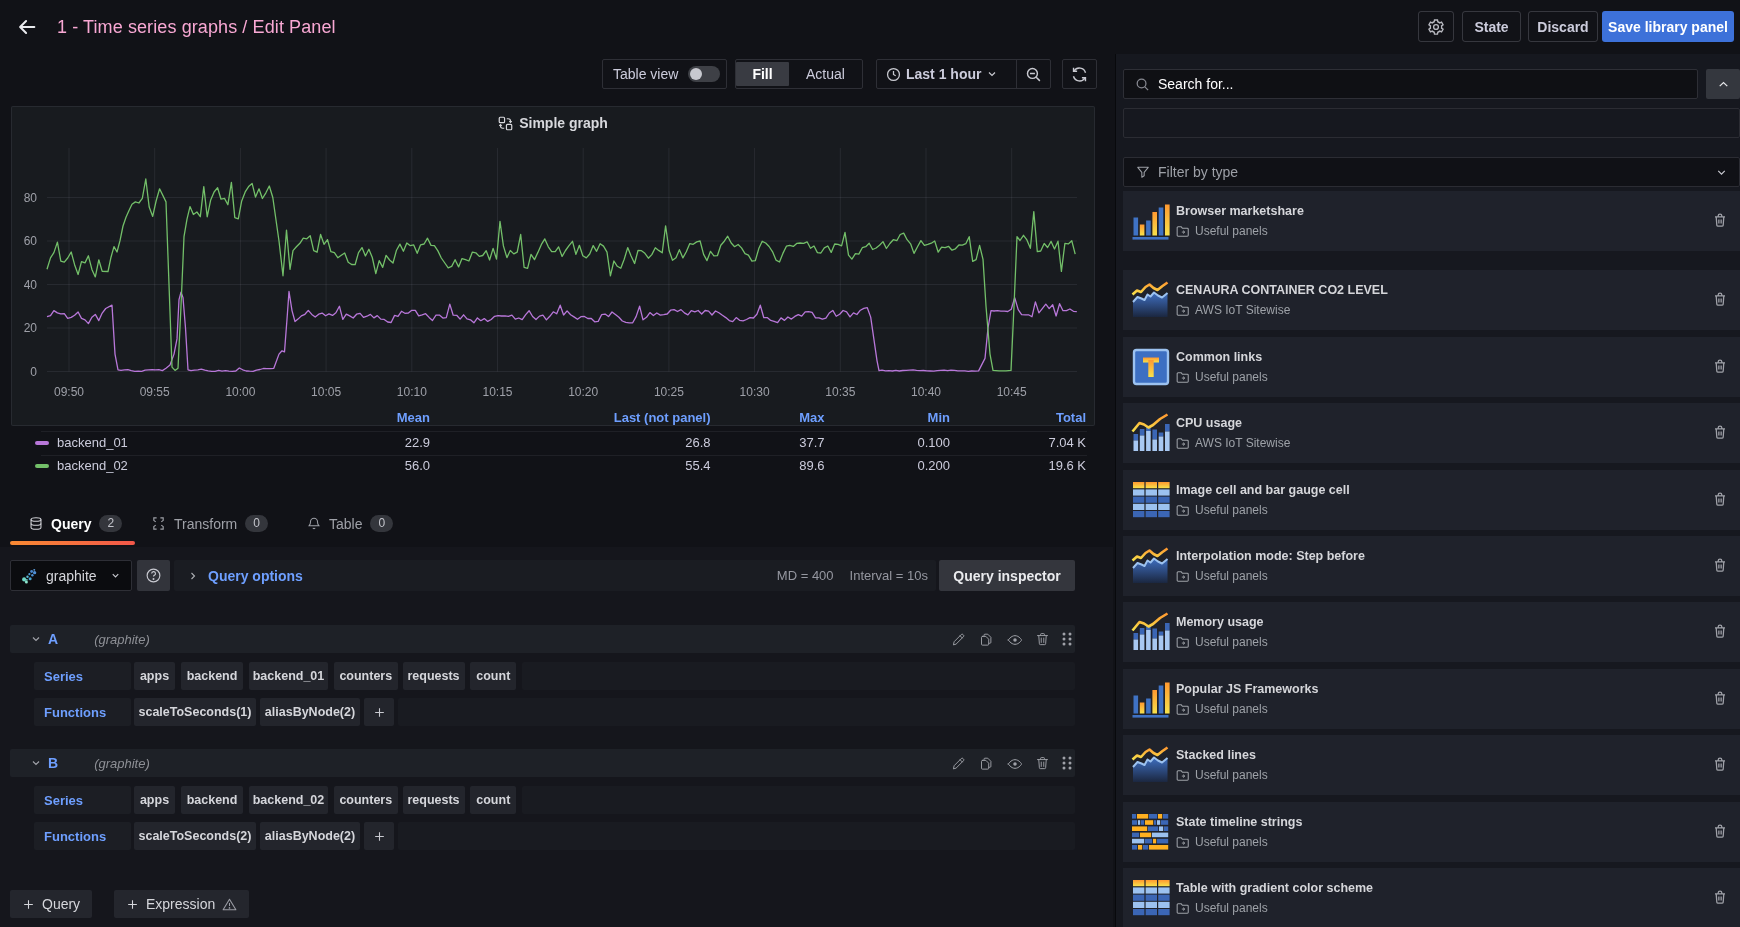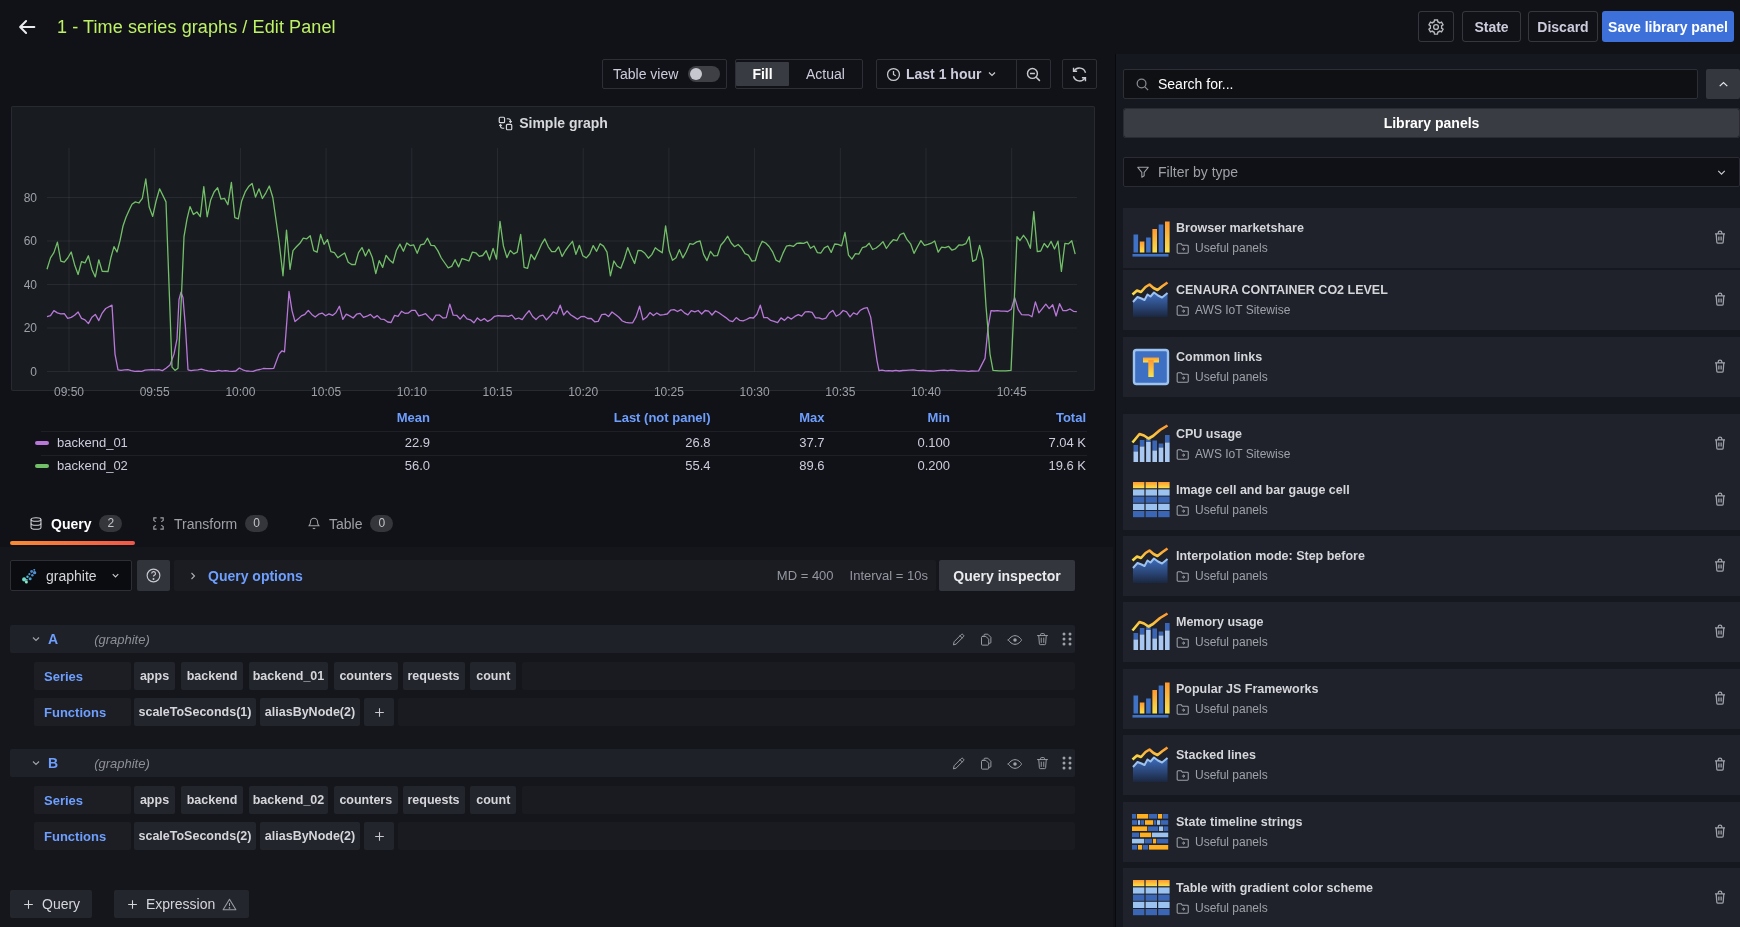--- a/index.html
+++ b/index.html
@@ -1,31 +1,31 @@
 <!DOCTYPE html>
 <html><head>
 <meta charset="utf-8">
 <style>
 * { margin:0; padding:0; box-sizing:border-box; }
 html,body { width:1740px; height:927px; overflow:hidden; }
 body { background:#111217; font-family:"Liberation Sans", sans-serif; color:#ccccdc; position:relative; }
 .abs { position:absolute; }
 
 .nav { position:absolute; left:0; top:0; width:1740px; height:54px; background:#111217; }
-.navtitle { position:absolute; left:57px; top:17px; font-size:18px; font-weight:500; color:#bef264; letter-spacing:.1px; }
+.navtitle { position:absolute; left:57px; top:17px; font-size:18px; font-weight:500; color:#f9a8d4; letter-spacing:.1px; }
 .backarrow { position:absolute; left:16px; top:16px; width:22px; height:22px; }
 .topbtn { position:absolute; top:11px; height:31px; border:1px solid rgba(204,204,220,.2); border-radius:3px; background:transparent; color:#ccccdc; font-size:14px; font-weight:600; display:flex; align-items:center; justify-content:center; }
 .btn-blue { background:#3d71d9; border:none; color:#fff; }
 
 .tbx { position:absolute; top:59px; height:30px; border:1px solid #2e2f36; border-radius:2px; display:flex; align-items:center; font-size:14px; color:#ccccdc; }
 .seg-on { background:#393b42; color:#fff; font-weight:600; border-radius:1px; }
 .switch { width:32px; height:16px; background:#3e4046; border-radius:9px; position:relative; margin-left:10px; }
 .switch::after { content:""; position:absolute; left:2px; top:2px; width:12px; height:12px; border-radius:50%; background:#c7c8cf; }
 
-.panel { position:absolute; left:11px; top:106px; width:1084px; height:285px; background:#181b1f; border:1px solid rgba(204,204,220,.09); border-radius:2px; }
+.panel { position:absolute; left:11px; top:106px; width:1084px; height:320px; background:#181b1f; border:1px solid rgba(204,204,220,.09); border-radius:2px; }
 .ptitle { position:absolute; left:0; top:8px; width:100%; text-align:center; font-size:14px; font-weight:600; color:#d8d9dd; }
 .ptitle svg { vertical-align:-3px; margin-right:6px; }
 
 .lghead { position:absolute; font-size:13px; font-weight:600; color:#6e9fff; }
 .lgrow { position:absolute; font-size:13px; color:#ccccdc; }
 .lgcell { position:absolute; text-align:right; font-size:13px; color:#ccccdc; }
 .lgsep { position:absolute; left:29px; width:1046px; height:1px; background:rgba(204,204,220,.08); }
 .sw { display:inline-block; width:14px; height:4px; border-radius:2px; margin-right:8px; vertical-align:2px; }
 
 .tab { position:absolute; font-size:14px; display:flex; align-items:center; gap:8px; }
@@ -333,21 +333,20 @@
       <path d="M15.8 15.8L21 21"></path>
     </svg>
   Search for...
 </div>
 <div class="collapse">
     <svg width="13" height="13" viewBox="0 0 24 24" fill="none" stroke="#e6e7ea" stroke-width="2.4">
       <path d="M5 15l7-6.5L19 15"></path>
     </svg>
   </div>
 <div class="stabs">
-  <div class="stab on">Library panels</div>
 </div>
 <div class="filter">
   <svg width="14" height="14" viewBox="0 0 24 24" fill="none" stroke="#9da0a7" stroke-width="1.8" style="margin:0 8px 0 12px;">
       <path d="M3 4h18l-7 8.5v6L10 21v-8.5z" stroke-linejoin="round"></path>
     </svg>
   Filter by type
   <svg width="13" height="13" viewBox="0 0 24 24" fill="none" stroke="#c9cad1" stroke-width="2.2" style="margin-left:auto;margin-right:11px;">
       <path d="M6 9l6 6 6-6"></path>
     </svg>
 </div>
@@ -355,21 +354,21 @@
     <defs>
       <linearGradient id="og" x1="0" y1="1" x2="0" y2="0">
         <stop offset="0" stop-color="#f7e24b"></stop>
         <stop offset="1" stop-color="#ff9830"></stop>
       </linearGradient>
       <linearGradient id="bg1" x1="0" y1="0" x2="0" y2="1">
         <stop offset="0" stop-color="#3f6fc1"></stop>
         <stop offset="1" stop-color="#1b2740"></stop>
       </linearGradient>
     </defs>
-  </svg><div class="card" style="top:208px;">
+  </svg><div class="card" style="top:191px;">
     <svg class="cicon" viewBox="0 0 40 40">
       <rect x="2.5" y="16.5" width="4.6" height="18.0" fill="#3f72c4"></rect>
       <rect x="8.8" y="23.5" width="4.6" height="11.0" fill="url(#og)"></rect>
       <rect x="15.1" y="19.5" width="4.6" height="15.0" fill="#3f72c4"></rect>
       <rect x="21.4" y="11" width="4.6" height="23.5" fill="url(#og)"></rect>
       <rect x="27.7" y="6.5" width="4.6" height="28.0" fill="#3f72c4"></rect>
       <rect x="34" y="3.5" width="4.6" height="31.0" fill="url(#og)"></rect>
       <rect x="1.5" y="36" width="36" height="2.6" fill="#3f72c4"></rect>
     </svg>
     <div class="ctitle">Browser marketshare</div>
@@ -401,21 +400,21 @@
       <rect x="17.3" y="13" width="5.4" height="17" fill="url(#og)"></rect>
     </svg>
     <div class="ctitle">Common links</div>
     <div class="csub"><svg width="14" height="13" viewBox="0 0 24 22" fill="none" stroke="#9ea2a8" stroke-width="1.8">
         <path d="M2 4.5A1.5 1.5 0 0 1 3.5 3H9l2 2.5h8.5A1.5 1.5 0 0 1 21 7v10.5a1.5 1.5 0 0 1-1.5 1.5h-16A1.5 1.5 0 0 1 2 17.5z"></path>
         <path d="M12 14.5l3-2.5-3-2.5M15 12h-5" stroke-width="1.6"></path>
       </svg>Useful panels</div>
     <div class="ctrash"><svg width="16" height="17" viewBox="0 0 24 24" fill="none" stroke="#a0a2a9" stroke-width="1.9">
         <path d="M4.5 6.5h15M9.3 6V5a2.7 2.7 0 0 1 5.4 0v1M6.3 6.5l.9 12.3A2 2 0 0 0 9.2 20.5h5.6a2 2 0 0 0 2-1.7l.9-12.3M10.3 10.5v6M13.7 10.5v6"></path>
       </svg></div>
-  </div><div class="card" style="top:414px;">
+  </div><div class="card" style="top:403px;">
     <svg class="cicon" viewBox="0 0 40 40">
       <rect x="2.5" y="21" width="4.6" height="6.5" fill="#3b66b5"></rect>
       <rect x="2.5" y="27.5" width="4.6" height="10.5" fill="#a8c8f2"></rect>
       <rect x="8.8" y="16" width="4.6" height="6.5" fill="#3b66b5"></rect>
       <rect x="8.8" y="22.5" width="4.6" height="15.5" fill="#a8c8f2"></rect>
       <rect x="15.1" y="13.5" width="4.6" height="4.5" fill="#3b66b5"></rect>
       <rect x="15.1" y="18" width="4.6" height="20" fill="#a8c8f2"></rect>
       <rect x="21.4" y="16.5" width="4.6" height="10.0" fill="#3b66b5"></rect>
       <rect x="21.4" y="26.5" width="4.6" height="11.5" fill="#a8c8f2"></rect>
       <rect x="27.7" y="19.5" width="4.6" height="4.0" fill="#3b66b5"></rect>

